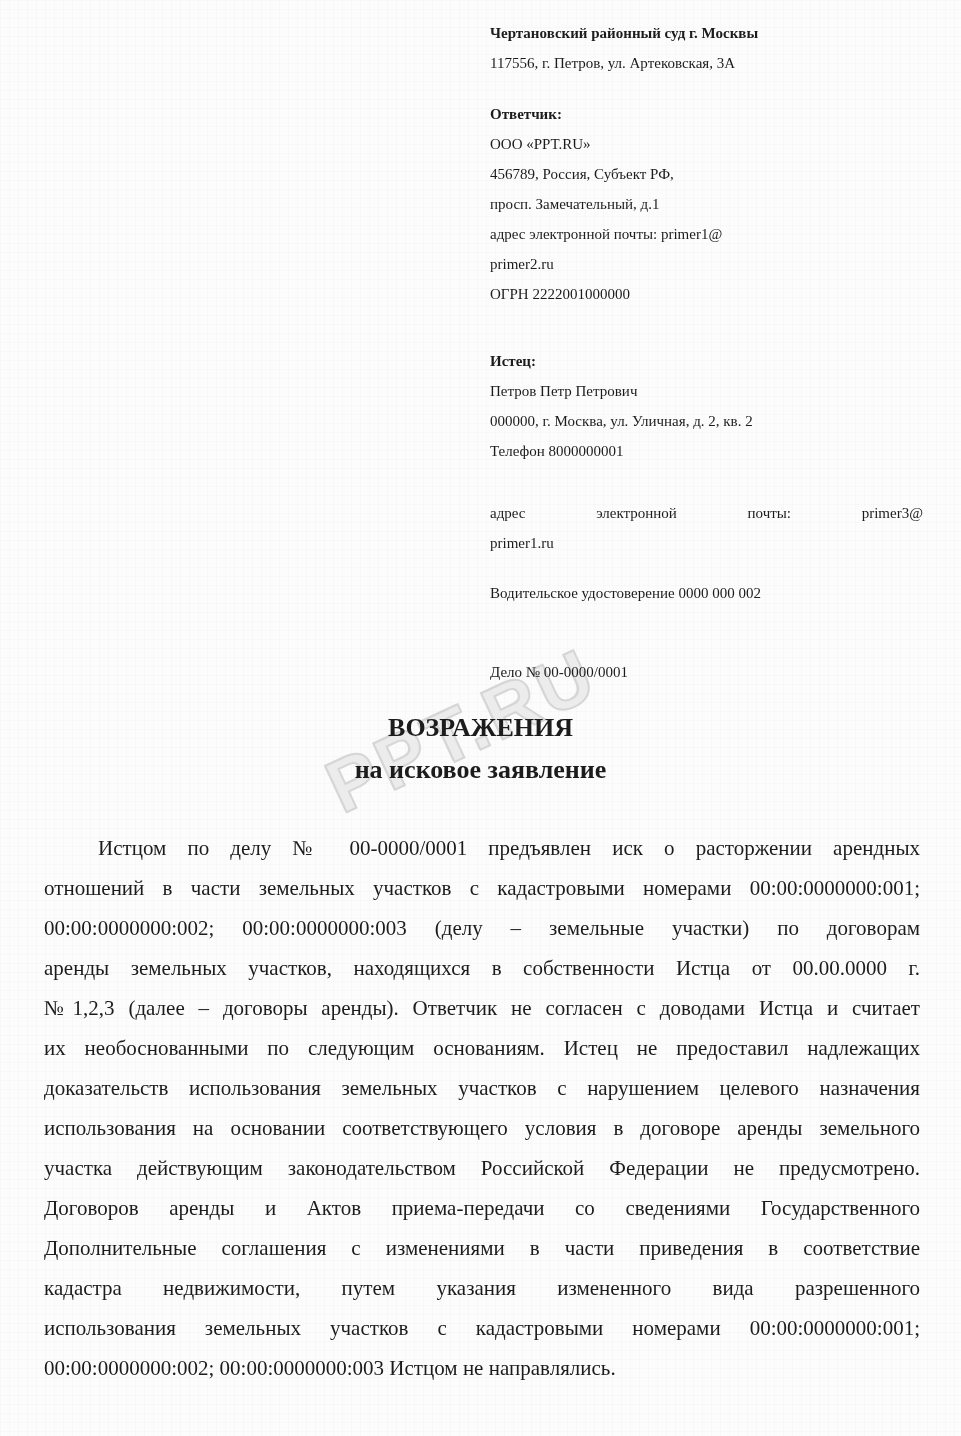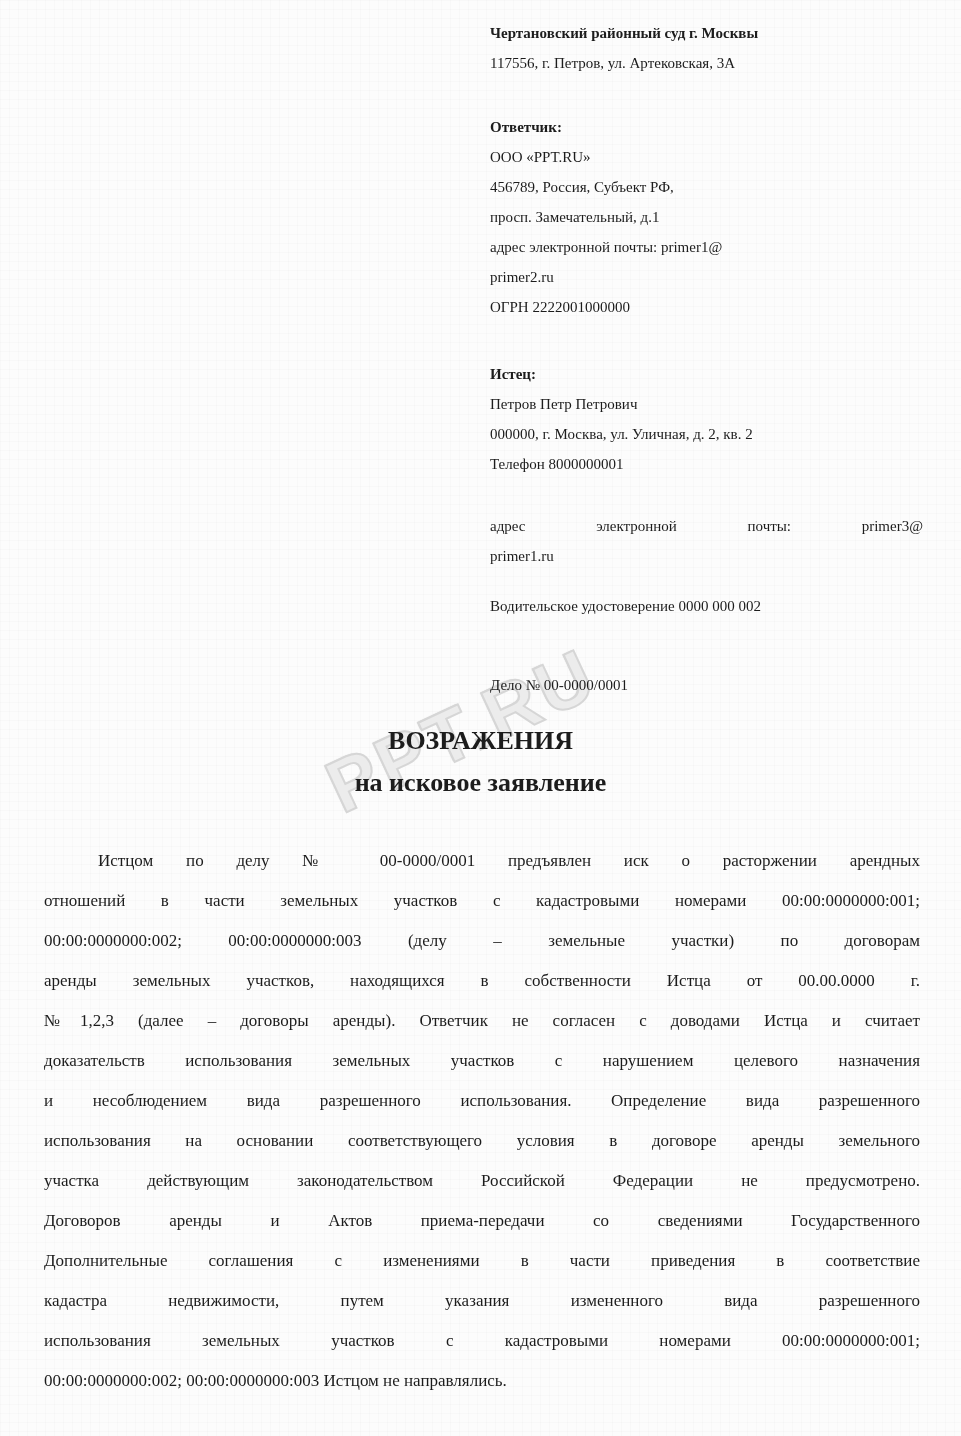--- a/index.html
+++ b/index.html
@@ -37,41 +37,41 @@
     user-select: none;
   }
   .header-col {
     margin: 18px 38px 0 490px;
     width: 433px;
     font-size: 15px;
     line-height: 30px;
   }
   .header-col .line { white-space: nowrap; }
   .b { font-weight: bold; }
-  .blk-respondent { margin-top: 34px; }
+  .blk-respondent { margin-top: 21px; }
   .blk-plaintiff  { margin-top: 37px; }
   .blk-email      { margin-top: 21px; }
   .blk-license    { margin-top: 20px; }
   .blk-case       { margin-top: 49px; }
   .justify-spread {
     text-align: justify;
     text-align-last: justify;
     white-space: normal;
     margin-top: 32px;
   }
   .title-block {
     margin-top: 20px;
     text-align: center;
     font-weight: bold;
     font-size: 26px;
     line-height: 42px;
   }
   .body-text {
     margin: 37px 41px 0 44px;
-    font-size: 17px;
+    font-size: 21px;
     line-height: 40px;
   }
   .bline {
     text-align: justify;
     text-align-last: justify;
     height: 40px;
     overflow: hidden;
     white-space: normal;
   }
   .bline.first { padding-left: 54px; }
@@ -129,22 +129,22 @@
       <div>ВОЗРАЖЕНИЯ</div>
       <div>на исковое заявление</div>
     </div>
 
     <div class="body-text">
       <div class="bline first">Истцом по делу № 00-0000/0001 предъявлен иск о расторжении арендных</div>
       <div class="bline">отношений в части земельных участков с кадастровыми номерами 00:00:0000000:001;</div>
       <div class="bline">00:00:0000000:002; 00:00:0000000:003 (делу – земельные участки) по договорам</div>
       <div class="bline">аренды земельных участков, находящихся в собственности Истца от 00.00.0000 г.</div>
       <div class="bline">№1,2,3 (далее – договоры аренды). Ответчик не согласен с доводами Истца и считает</div>
+      <div class="bline">их необоснованными по следующим основаниям. Истец не предоставил надлежащих</div>
       <div class="bline">доказательств использования земельных участков с нарушением целевого назначения</div>
-      <div class="bline">и несоблюдением вида разрешенного использования. Определение вида разрешенного</div>
       <div class="bline">использования на основании соответствующего условия в договоре аренды земельного</div>
       <div class="bline">участка действующим законодательством Российской Федерации не предусмотрено.</div>
       <div class="bline">Договоров аренды и Актов приема-передачи со сведениями Государственного</div>
       <div class="bline">Дополнительные соглашения с изменениями в части приведения в соответствие</div>
       <div class="bline">кадастра недвижимости, путем указания измененного вида разрешенного</div>
       <div class="bline">использования земельных участков с кадастровыми номерами 00:00:0000000:001;</div>
       <div class="bline last">00:00:0000000:002; 00:00:0000000:003 Истцом не направлялись.</div>
     </div>
 
   </div>

